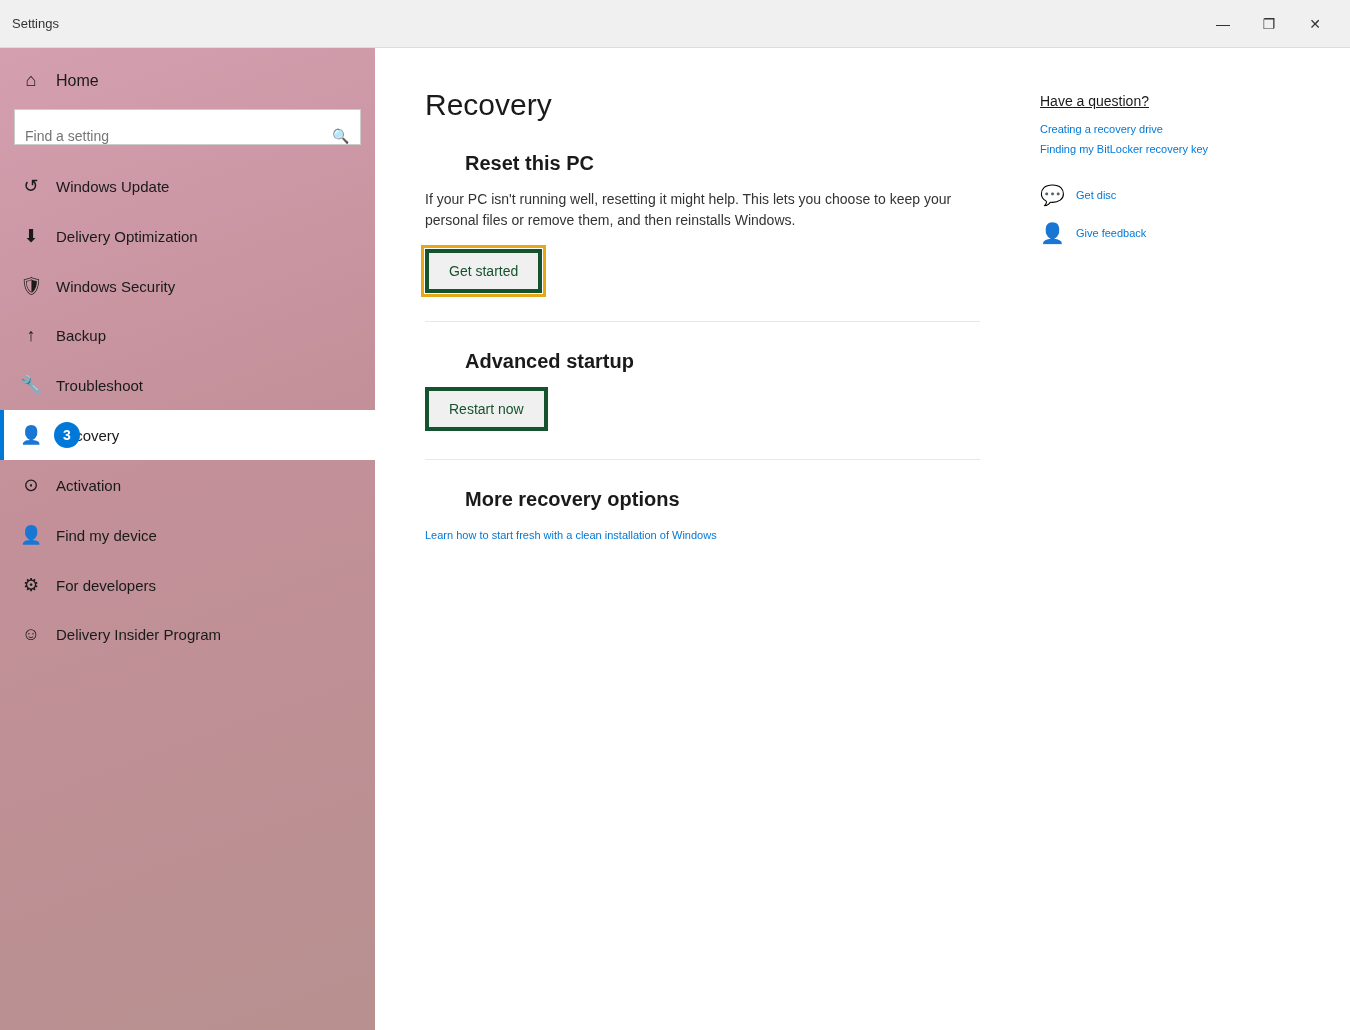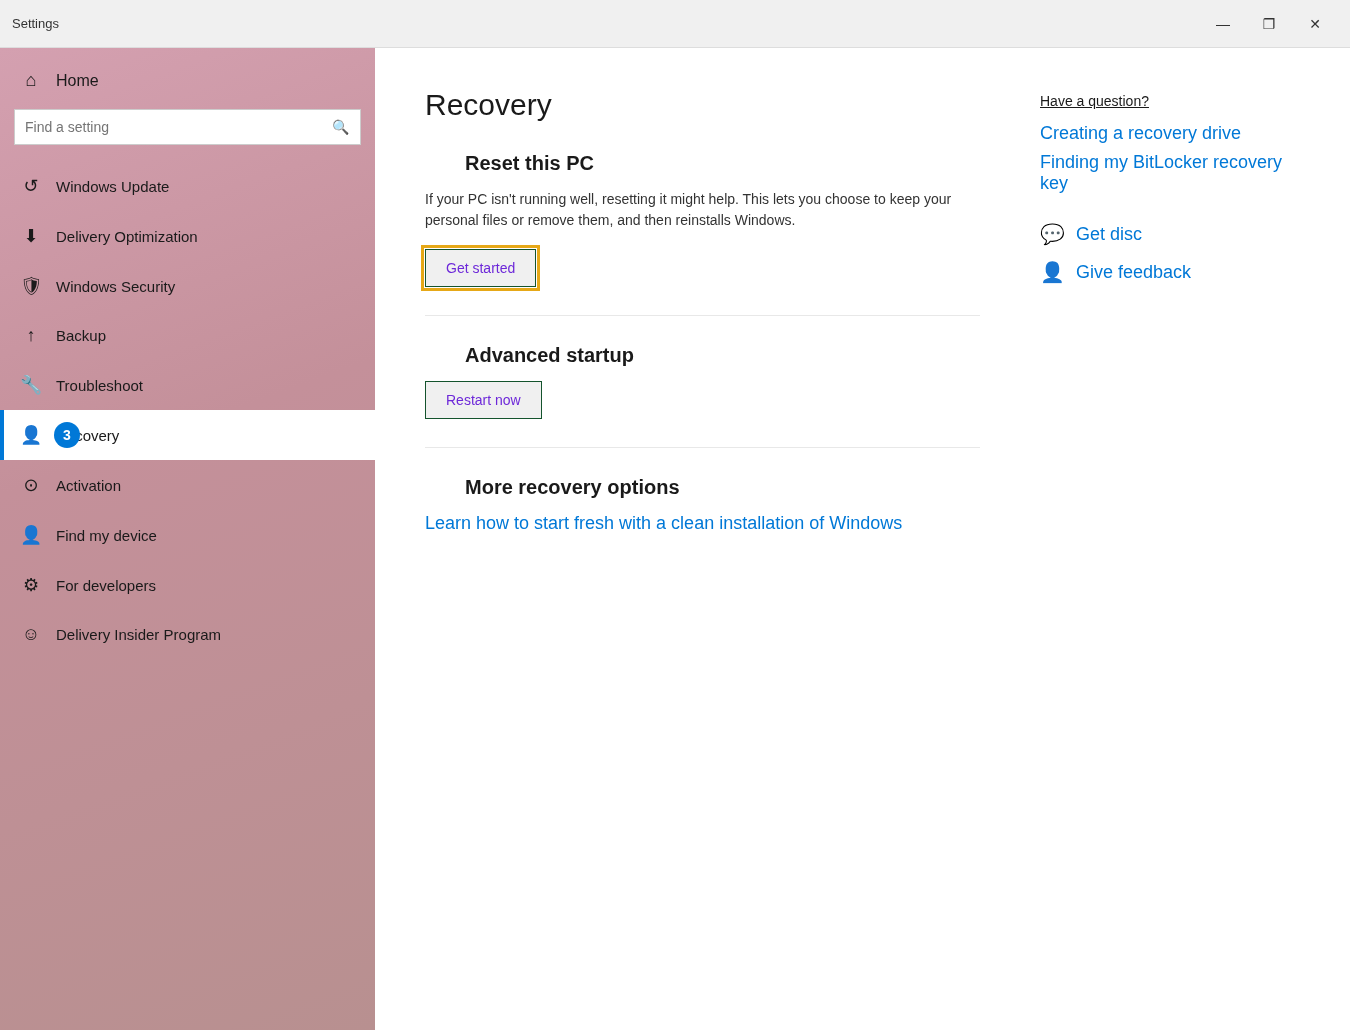--- a/index.html
+++ b/index.html
@@ -69,21 +69,21 @@
       gap: 14px;
       padding: 22px 20px 18px 20px;
       cursor: pointer;
       font-size: 16px;
       color: #1a1a1a;
     }
 
     .sidebar-search {
       margin: 0 14px 16px 14px;
       display: flex;
-      align-items: center;
+      align-items: flex-end;
       background: white;
       border: 1px solid #ccc;
       height: 36px;
       padding: 0 10px;
     }
     .sidebar-search input {
       border: none;
       outline: none;
       flex: 1;
       font-size: 14px;
@@ -188,43 +188,43 @@
 
     .section-desc {
       font-size: 14px;
       color: #333;
       line-height: 1.5;
       margin-bottom: 18px;
     }
 
     .btn {
       background: #f0f0f0;
-      border: 1px solid #14532d;
+      border: 4px solid #14532d;
       padding: 10px 20px;
       font-size: 14px;
       cursor: pointer;
-      color: #6d28d9;
+      color: #14532d;
       font-family: 'Segoe UI', Arial, sans-serif;
     }
 
     .btn-highlighted {
       outline: 3px solid #e6a817;
       outline-offset: 1px;
     }
 
     .section-divider {
       border: none;
       border-top: 1px solid #e8e8e8;
       margin: 28px 0;
     }
 
     .link {
       color: #0078d7;
       text-decoration: none;
-      font-size: 18px;
+      font-size: 11px;
       cursor: pointer;
     }
 
     .have-question {
       font-size: 14px;
       color: #1a1a1a;
       margin-bottom: 14px;
       text-decoration: underline;
     }
 

